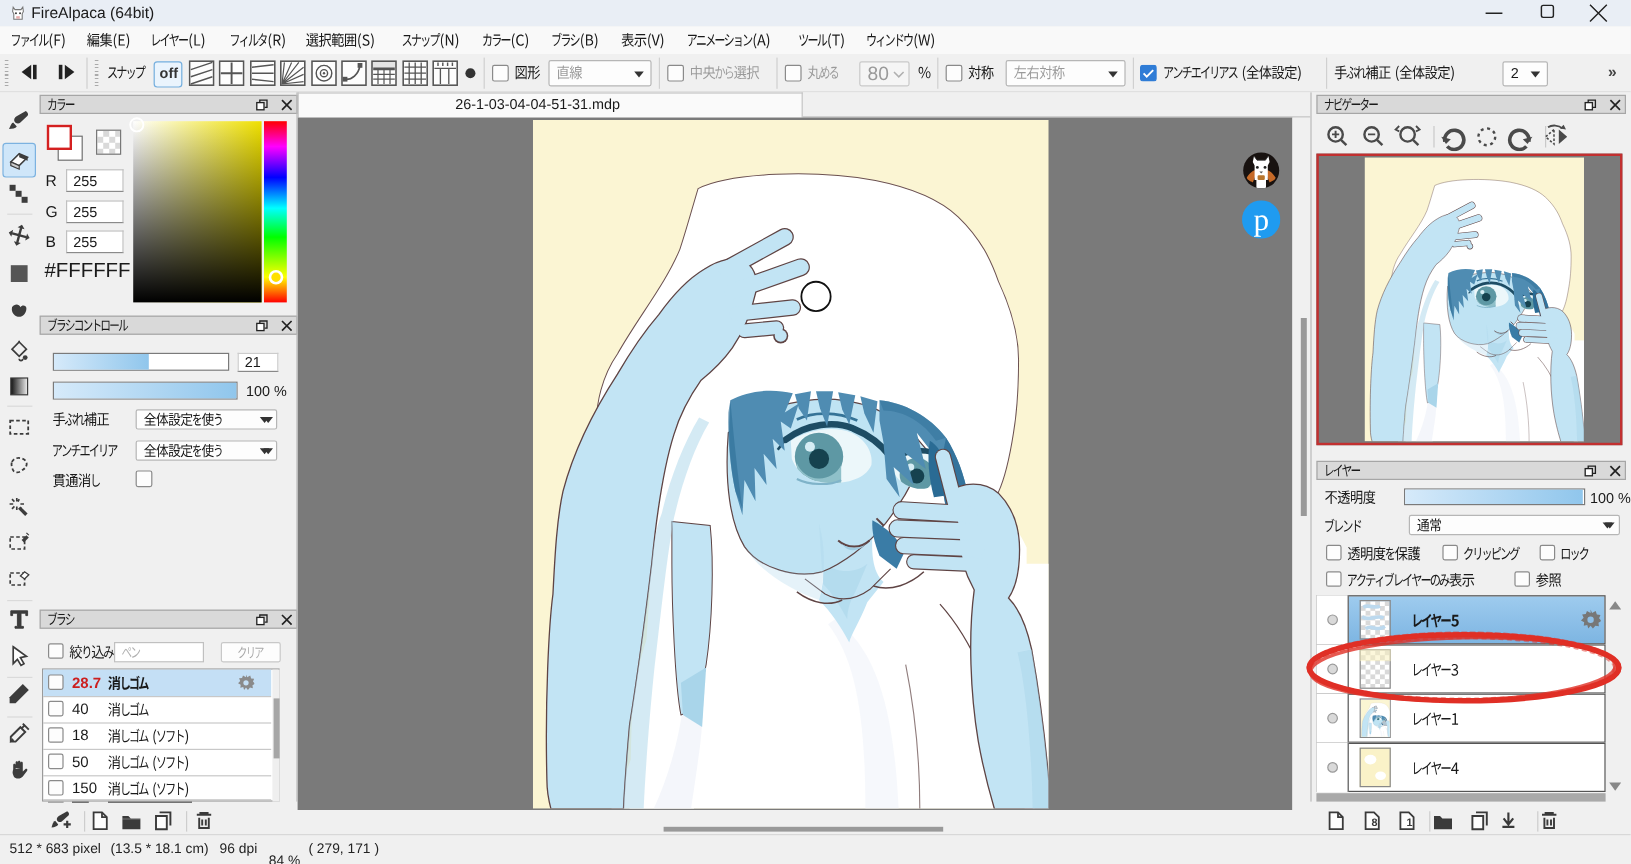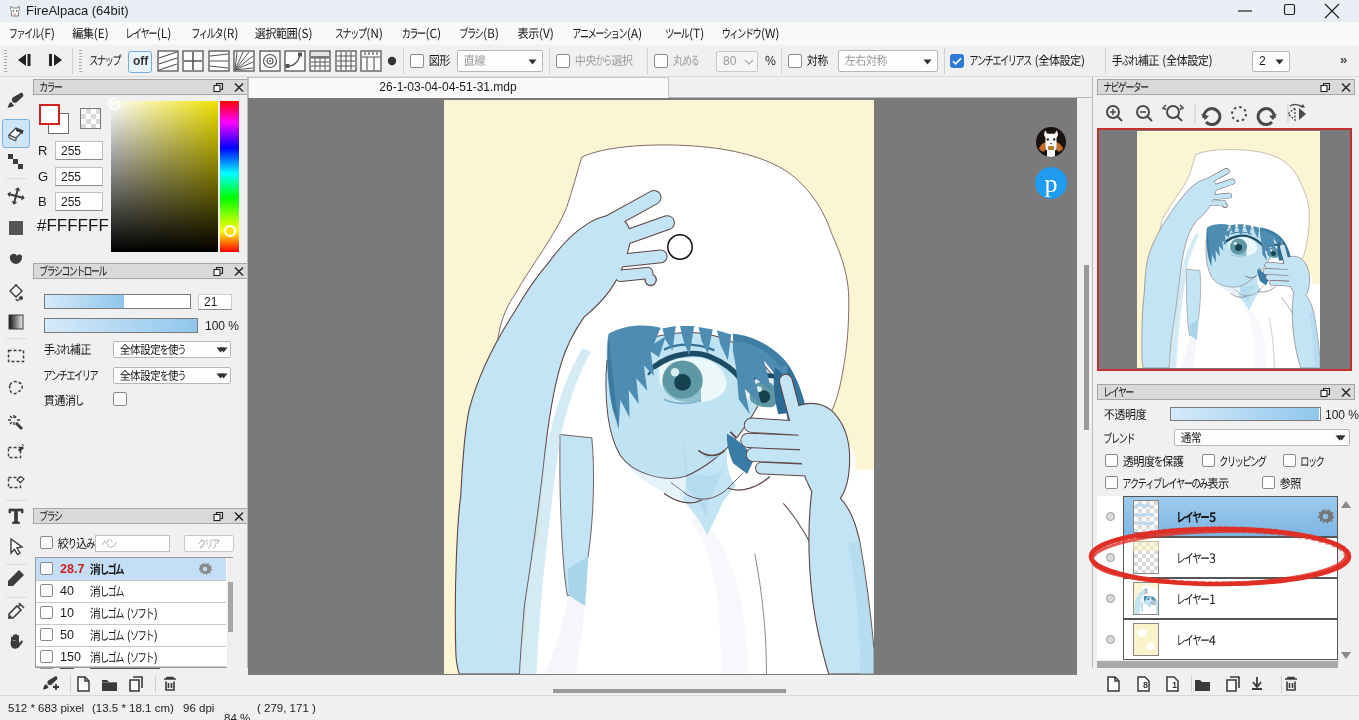--- a/index.html
+++ b/index.html
@@ -83,21 +83,21 @@
 <div class="abs" style="left:410px;top:54px;width:14px;height:14px;background:#fdfdfd;border:1px solid #8a8a8a;border-radius:2px"></div>
 <div class="abs" style="left:457px;top:50px;width:86px;height:22px;background:#fdfdfd;border:1px solid #b6b6b6;border-radius:2px"></div>
 <svg class="abs" style="left:528px;top:58.5px" width="9" height="6" viewBox="0 0 9 6">
     <path d="M0.5 0.5h8L4.5 5.5z" fill="#333"></path>
   </svg>
 <div class="abs" style="left:549px;top:48px;width:1px;height:26px;background:#d0d0d0"></div>
 <div class="abs" style="left:556px;top:54px;width:14px;height:14px;background:#fdfdfd;border:1px solid #8a8a8a;border-radius:2px"></div>
 <div class="abs" style="left:647px;top:48px;width:1px;height:26px;background:#d0d0d0"></div>
 <div class="abs" style="left:654px;top:54px;width:14px;height:14px;background:#fdfdfd;border:1px solid #8a8a8a;border-radius:2px"></div>
 <div class="abs" style="left:716px;top:51px;width:42px;height:21px;background:#f5f5f5;border:1px solid #c9c9c9;border-radius:2px"></div>
-<div class="lat" style="left:723px;top:54px;font-size:12px;color:#9a9a9a">80</div>
+<div class="lat" style="left:723px;top:54px;font-size:16px;color:#9a9a9a">80</div>
 <svg class="abs" style="left:744px;top:59px" width="10" height="7" viewBox="0 0 10 7">
     <path d="M1 1l4 4 4-4" fill="none" stroke="#b0b0b0" stroke-width="1.3"></path>
   </svg>
 <div class="abs" style="left:781px;top:48px;width:1px;height:26px;background:#d0d0d0"></div>
 <div class="abs" style="left:788px;top:54px;width:14px;height:14px;background:#fdfdfd;border:1px solid #8a8a8a;border-radius:2px"></div>
 <div class="abs" style="left:838px;top:50px;width:100px;height:22px;background:#fdfdfd;border:1px solid #b6b6b6;border-radius:2px"></div>
 <svg class="abs" style="left:923px;top:58.5px" width="9" height="6" viewBox="0 0 9 6">
     <path d="M0.5 0.5h8L4.5 5.5z" fill="#333"></path>
   </svg>
 <div class="abs" style="left:944px;top:48px;width:1px;height:26px;background:#d0d0d0"></div>
@@ -414,21 +414,21 @@
 <div class="abs" style="left:95px;top:535px;width:75px;height:17px;background:#fff;border:1px solid #c0c0c0"></div>
 <div class="abs" style="left:184px;top:535px;width:50px;height:17px;background:#fdfdfd;border:1px solid #c8c8c8;border-radius:2px"></div>
 <div class="abs" style="left:35px;top:557px;width:198px;height:111px;background:#fff;border:1px solid #9a9a9a"></div>
 <div class="abs" style="left:36px;top:558px;width:190px;height:22px;background:#c4dff5"></div>
 <div class="abs" style="left:40px;top:562px;width:13px;height:13px;background:#fdfdfd;border:1px solid #8a8a8a;border-radius:2px"></div>
 <div class="lat" style="left:60px;top:562px;font-size:12.5px;color:#cc1f1f;font-weight:bold">28.7</div>
 <div class="abs" style="left:40px;top:584px;width:13px;height:13px;background:#fdfdfd;border:1px solid #8a8a8a;border-radius:2px"></div>
 <div class="lat" style="left:60px;top:584px;font-size:12.5px;color:#1a1a1a;font-weight:normal">40</div>
 <div class="abs" style="left:36px;top:580px;width:190px;height:1px;background:#c8c8c8"></div>
 <div class="abs" style="left:40px;top:606px;width:13px;height:13px;background:#fdfdfd;border:1px solid #8a8a8a;border-radius:2px"></div>
-<div class="lat" style="left:60px;top:606px;font-size:12.5px;color:#1a1a1a;font-weight:normal">10</div>
+<div class="lat" style="left:60px;top:606px;font-size:12.5px;color:#1a1a1a;font-weight:normal">18</div>
 <div class="abs" style="left:36px;top:602px;width:190px;height:1px;background:#c8c8c8"></div>
 <div class="abs" style="left:40px;top:628px;width:13px;height:13px;background:#fdfdfd;border:1px solid #8a8a8a;border-radius:2px"></div>
 <div class="lat" style="left:60px;top:628px;font-size:12.5px;color:#1a1a1a;font-weight:normal">50</div>
 <div class="abs" style="left:36px;top:624px;width:190px;height:1px;background:#c8c8c8"></div>
 <div class="abs" style="left:40px;top:650px;width:13px;height:13px;background:#fdfdfd;border:1px solid #8a8a8a;border-radius:2px"></div>
 <div class="lat" style="left:60px;top:650px;font-size:12.5px;color:#1a1a1a;font-weight:normal">150</div>
 <div class="abs" style="left:36px;top:646px;width:190px;height:1px;background:#c8c8c8"></div>
 <div class="abs" style="left:36px;top:666px;width:190px;height:1px;background:#c8c8c8"></div>
 <div class="abs" style="left:40px;top:667.5px;width:13px;height:1.5px;background:#9a9a9a"></div>
 <div class="abs" style="left:60px;top:667.5px;width:14px;height:1.5px;background:#555"></div>

